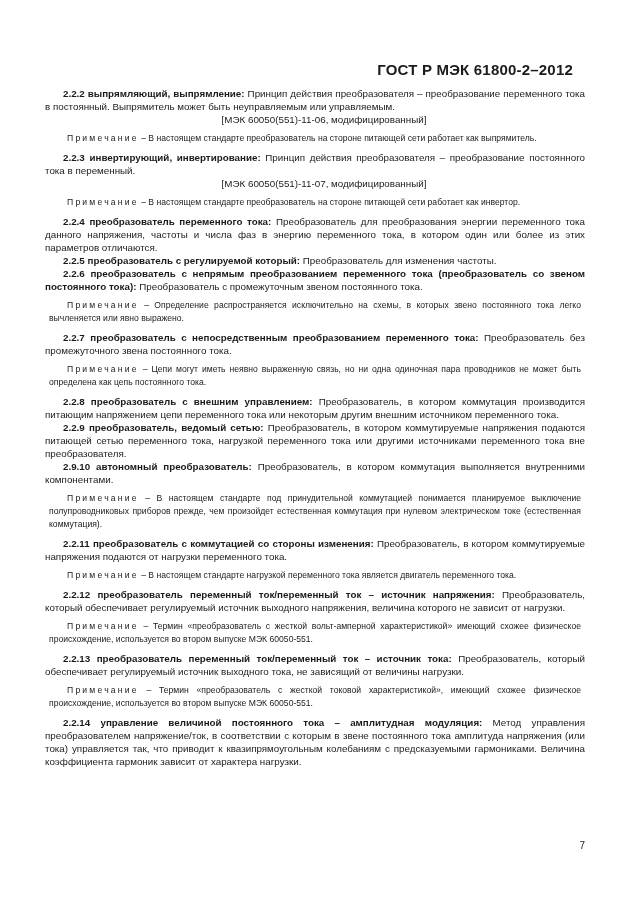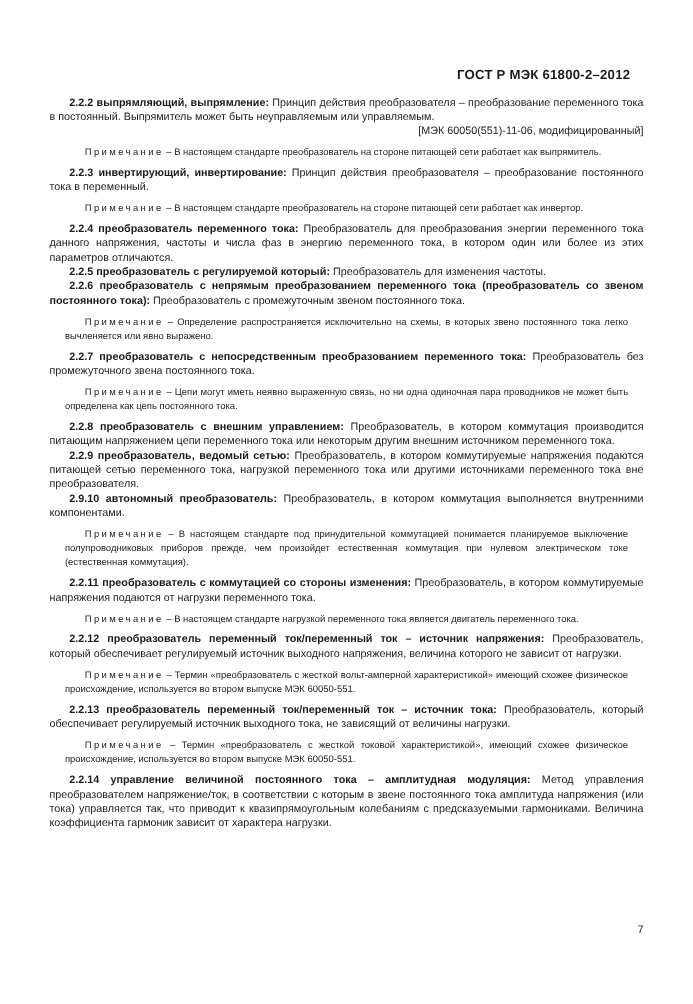--- a/index.html
+++ b/index.html
@@ -13,43 +13,43 @@
     color: #1b1b1b;
     overflow: hidden;
   }
   .doc-header {
     position: absolute;
     top: 61px;
     left: 45px;
     width: 528px;
     text-align: right;
     font-weight: bold;
-    font-size: 12px;
+    font-size: 15px;
     letter-spacing: 0.2px;
   }
   .content {
     position: absolute;
     top: 87px;
     left: 45px;
     width: 540px;
   }
   .def, .ref {
     margin: 0;
     font-size: 9.8px;
     line-height: 13px;
     text-indent: 18px;
     text-align: justify;
     hyphens: auto;
     -webkit-hyphens: auto;
   }
-  .ref { text-align: right; }
+  .ref { text-align: center; }
   .def .num { font-weight: bold; }
   .def b { font-weight: bold; }
   .note {
-    margin: 6px 14px;
+    margin: 6px 4px;
     font-size: 8.6px;
     line-height: 13px;
     text-indent: 18px;
     text-align: justify;
     hyphens: auto;
     -webkit-hyphens: auto;
   }
   .note-label { letter-spacing: 2.2px; }
   .page-footer {
     position: absolute;
@@ -78,20 +78,21 @@
     <p class="note">
       <span class="note-label">Примечание</span>
       <span>– В настоящем стандарте преобразователь на стороне питающей сети работает как выпрямитель.</span>
     </p>
 
     <p class="def">
       <span class="num">2.2.3</span>
       <b>инвертирующий, инвертирование:</b>
       <span>Принцип действия преобразователя – преобразование постоянного тока в переменный.</span>
     </p>
+    <p class="ref">[МЭК 60050(551)-11-07, модифицированный]</p>
     <p class="note">
       <span class="note-label">Примечание</span>
       <span>– В настоящем стандарте преобразователь на стороне питающей сети работает как инвертор.</span>
     </p>
 
     <p class="def">
       <span class="num">2.2.4</span>
       <b>преобразователь переменного тока:</b>
       <span>Преобразователь для преобразования энергии переменного тока данного напряжения, частоты и числа фаз в энергию переменного тока, в котором один или более из этих параметров отличаются.</span>
     </p>

